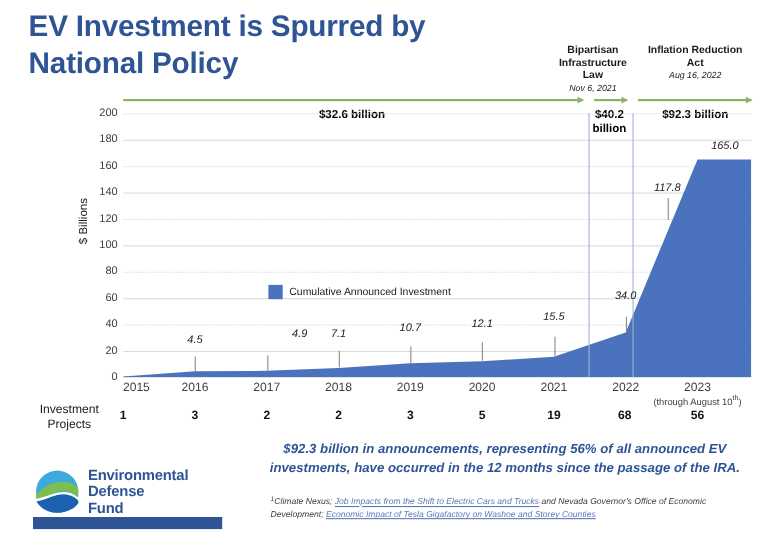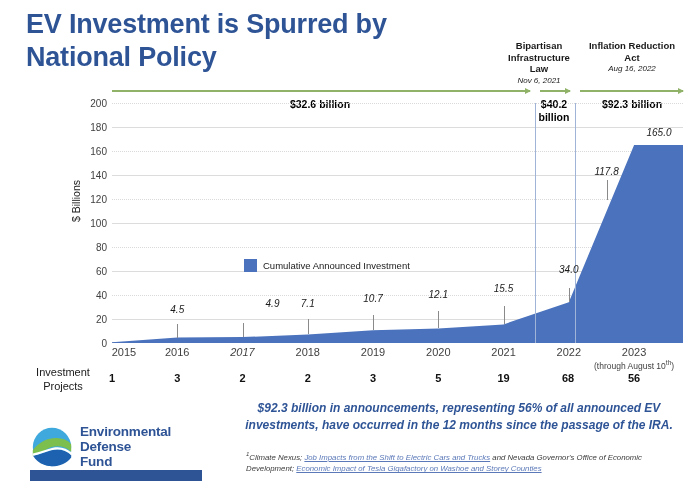--- a/index.html
+++ b/index.html
@@ -348,21 +348,21 @@
       <div class="ytick" style="top: 199px;">120</div>
       <div class="ytick" style="top: 175px;">140</div>
       <div class="ytick" style="top: 151px;">160</div>
       <div class="ytick" style="top: 127px;">180</div>
       <div class="ytick" style="top: 103px;">200</div>
     </div>
 
   <div id="xticks">
       <div class="xtick" style="left: 124px;"><span>2015</span></div>
       <div class="xtick" style="left: 177.257px;"><span>2016</span></div>
-      <div class="xtick" style="left: 242.514px; font-style: italic;"><span>2017</span></div>
+      <div class="xtick" style="left: 242.514px;"><span>2017</span></div>
       <div class="xtick" style="left: 307.771px;"><span>2018</span></div>
       <div class="xtick" style="left: 373.029px;"><span>2019</span></div>
       <div class="xtick" style="left: 438.286px;"><span>2020</span></div>
       <div class="xtick" style="left: 503.543px;"><span>2021</span></div>
       <div class="xtick" style="left: 568.8px;"><span>2022</span></div>
       <div class="xtick" style="left: 634.057px;"><span>2023</span><span class="xsub">(through August 10<sup>th</sup>)</span></div>
     </div>
 
   <div id="ip-label">
     <span>Investment Projects</span>

